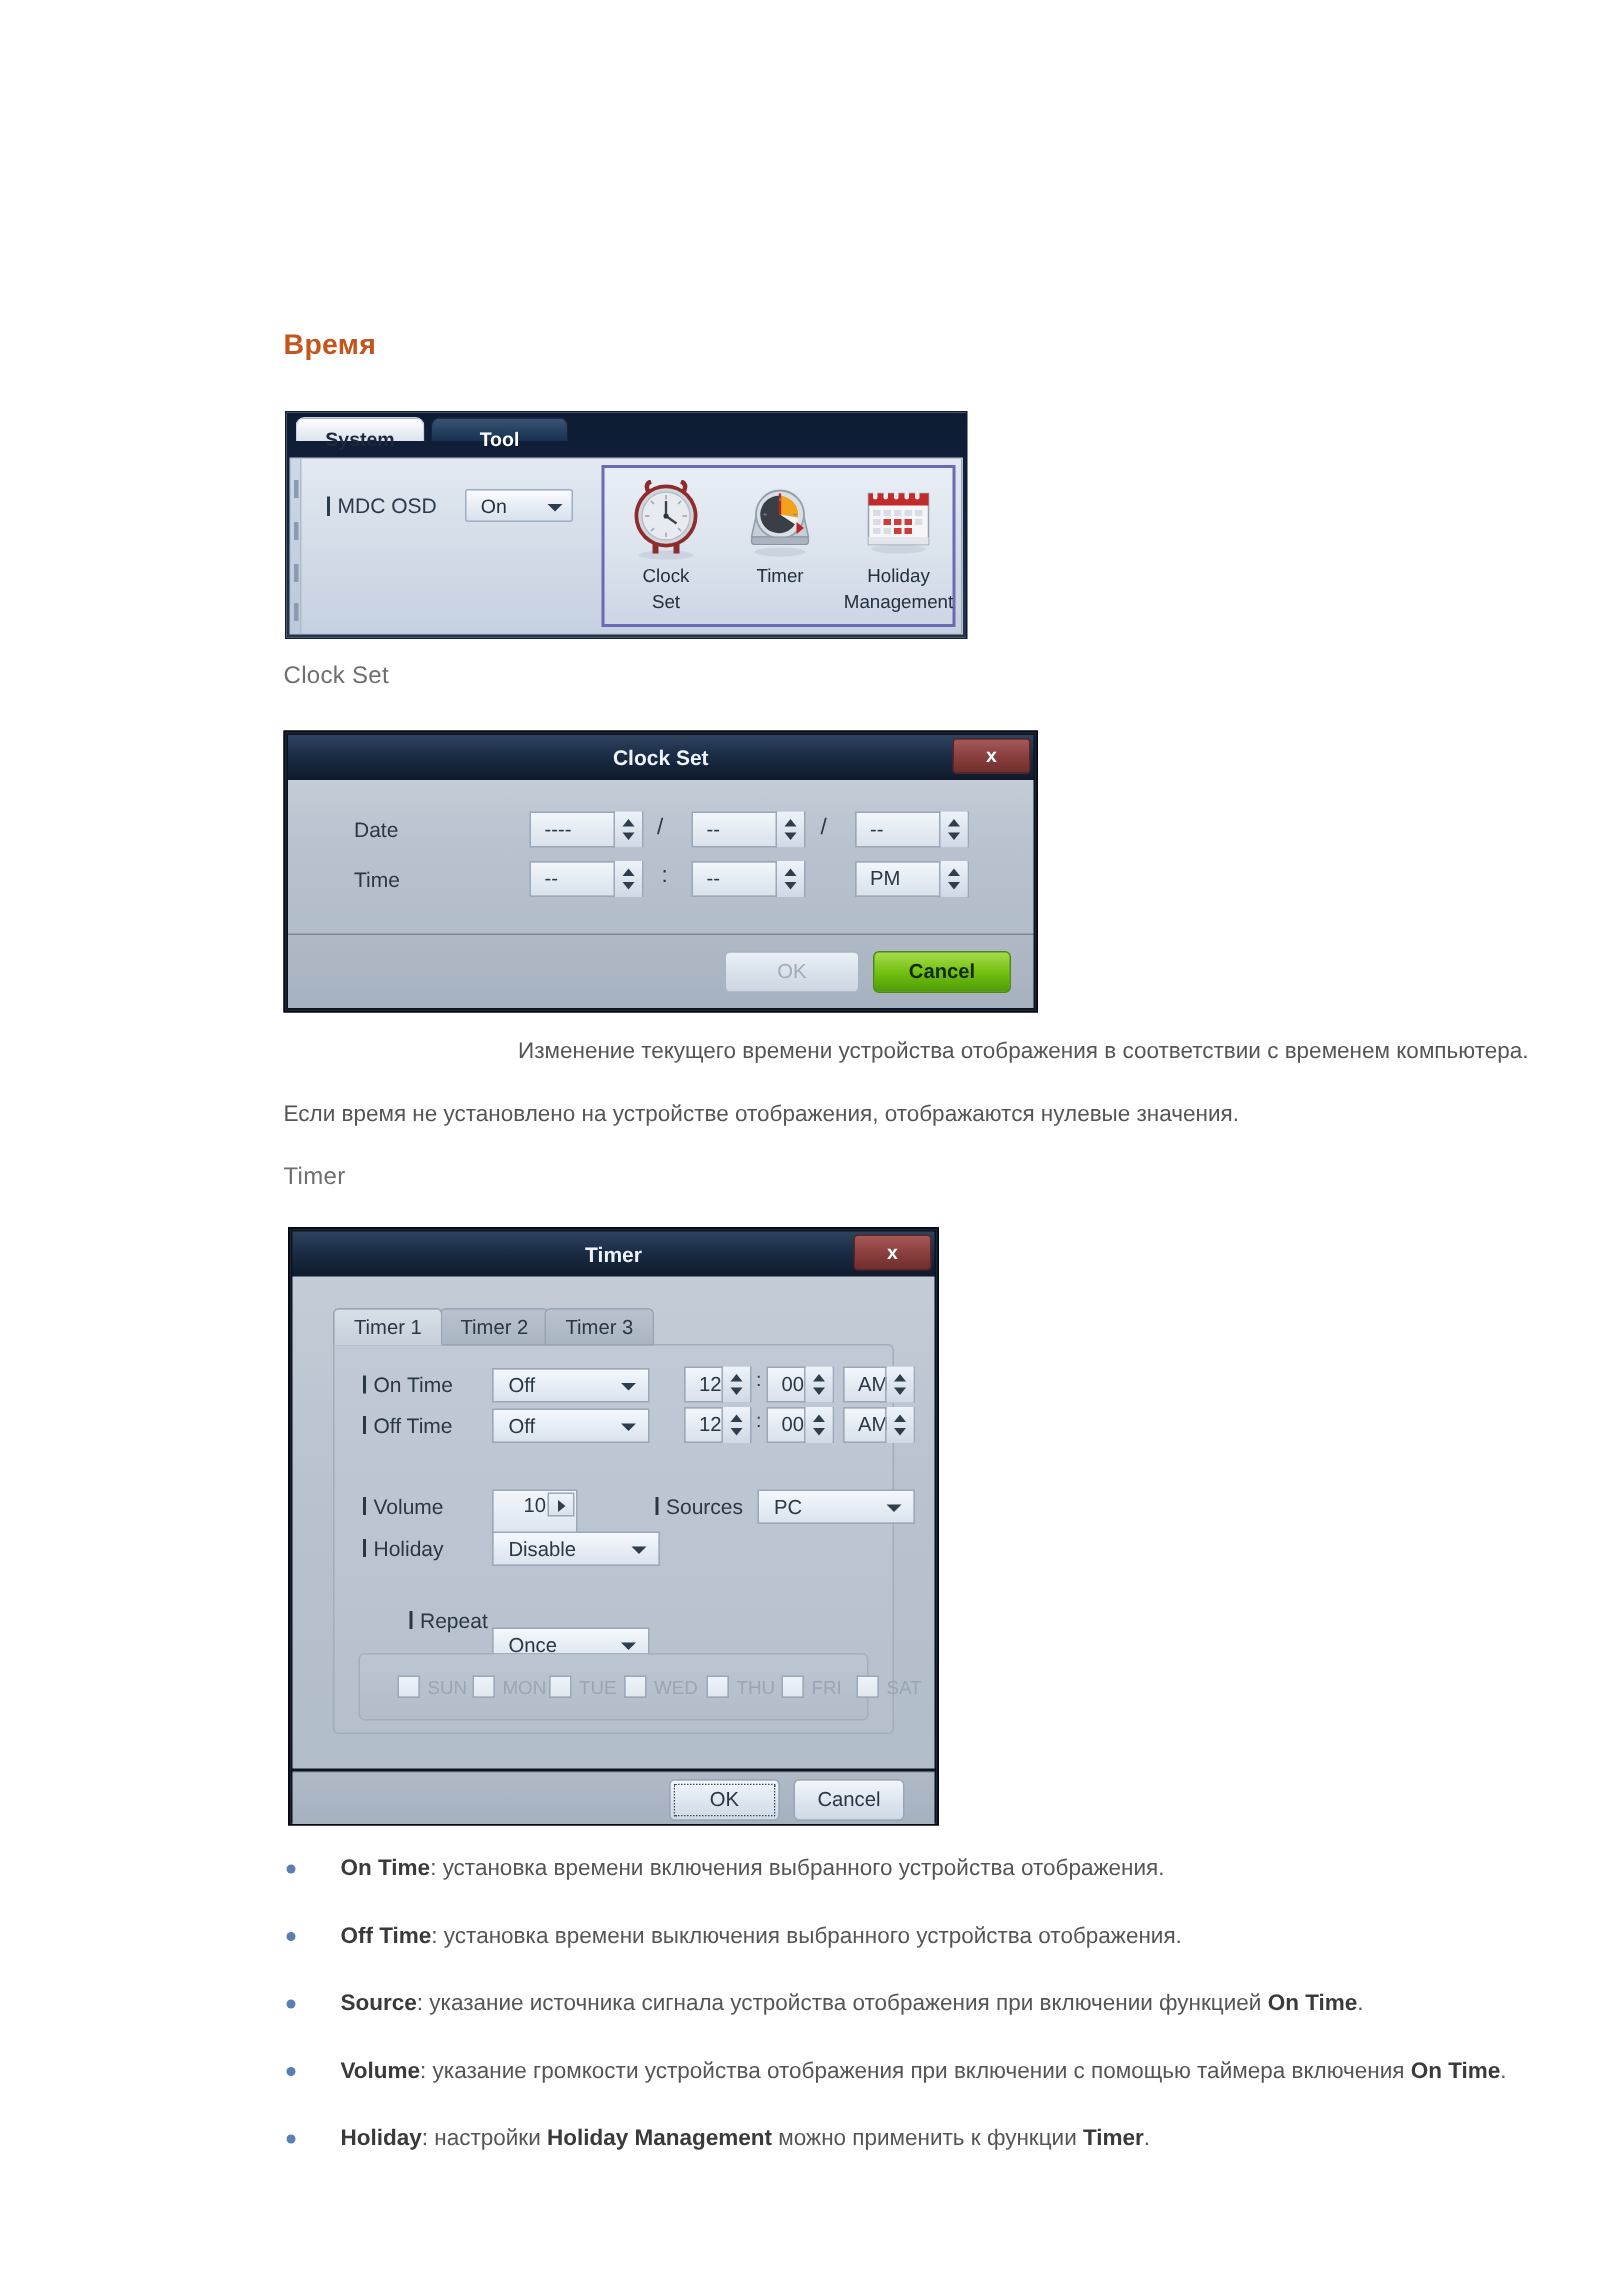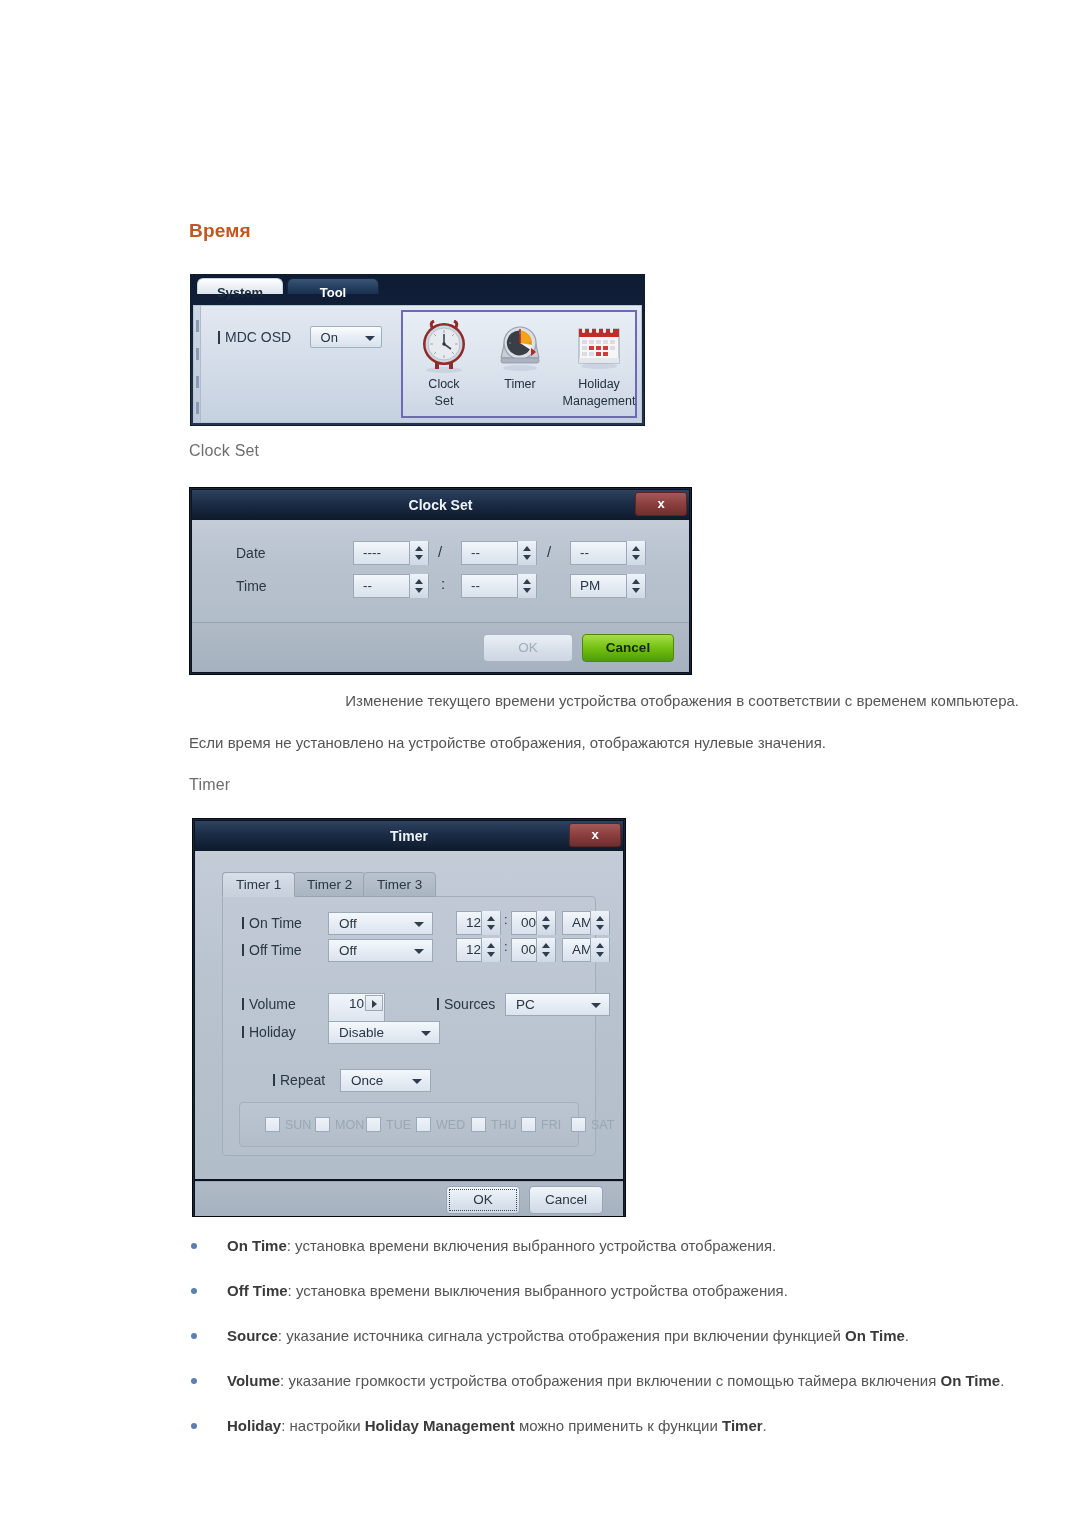--- a/index.html
+++ b/index.html
@@ -492,21 +492,21 @@
           <span class="da"></span>
         </div>
 
         <div class="lbl lbl-bar" style="left:19px; top:127px;">Holiday</div>
         <div class="drop" style="left:105px; top:124px; width:112px;">
           <span>Disable</span>
           <span class="da"></span>
         </div>
 
         <div class="lbl lbl-bar" style="left:19px; top:175px;margin-left:31px;">Repeat</div>
-        <div class="drop" style="left:105px; top:172px; width:91px;margin-left:12px;">
+        <div class="drop" style="left:105px; top:188px; width:105px;">
           <span>Once</span>
           <span class="da"></span>
         </div>
 
         <div class="day-box" style="left:16px; top:205px; right:16px; height:45px;">
           <span class="chk" style="left:25px;  top:14px;"></span>
           <span class="chk-lbl" style="left:45px;  top:15px;">SUN</span>
           <span class="chk" style="left:75px;  top:14px;"></span>
           <span class="chk-lbl" style="left:95px;  top:15px;">MON</span>
           <span class="chk" style="left:126px; top:14px;"></span>

